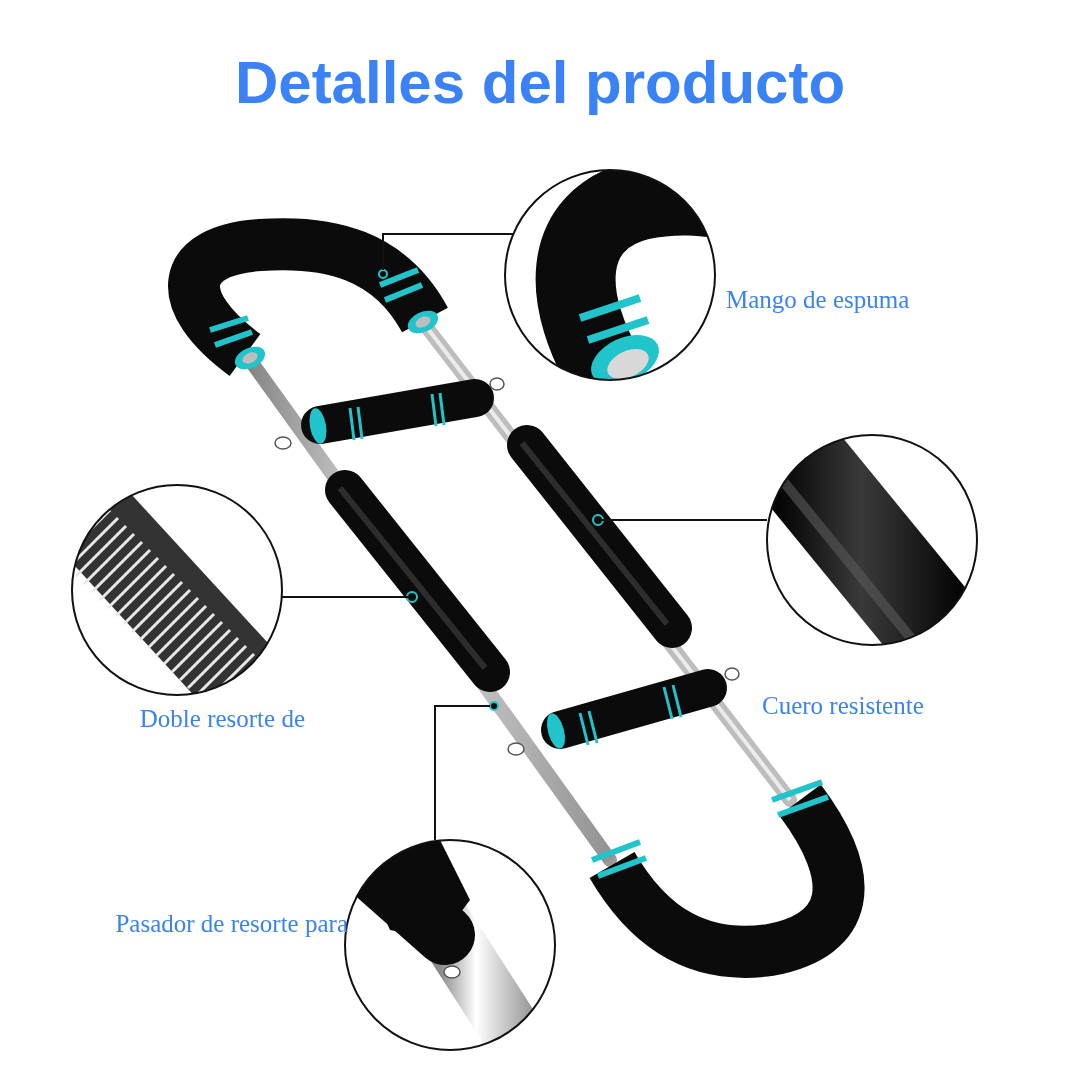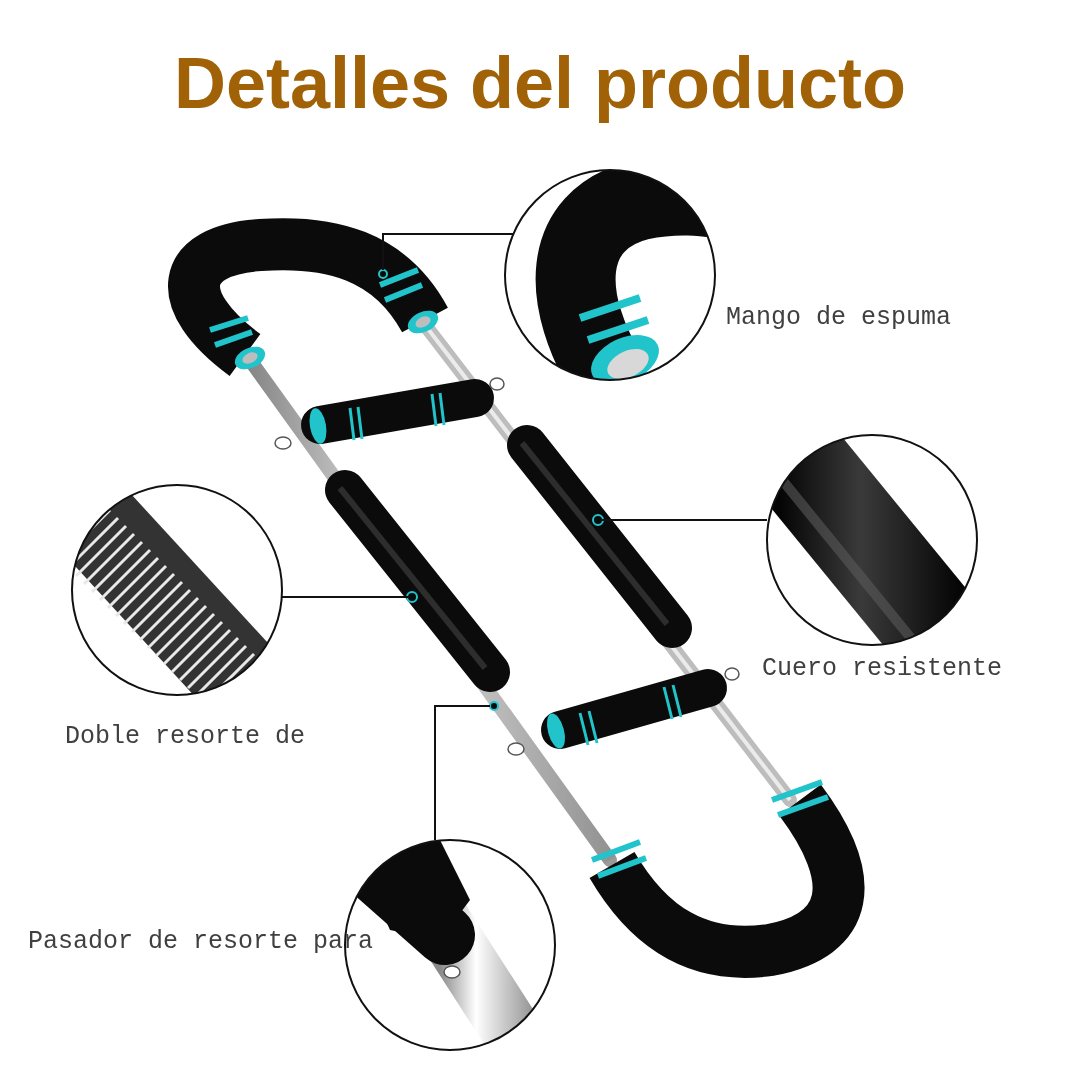--- a/index.html
+++ b/index.html
@@ -1,18 +1,18 @@
 <!DOCTYPE html>
 <html><head>
 <meta charset="utf-8">
 <style>
   html, body { margin:0; padding:0; background:#ffffff; }
   body { width:1080px; height:1080px; position:relative; overflow:hidden; font-family:"DejaVu Sans", sans-serif; color:#111; }
-  .title { position:absolute; left:0; top:28px; width:1080px; text-align:center; font-family:"Liberation Sans", sans-serif; font-weight:700; font-size:72px; letter-spacing:0px; color:#a16207; line-height:110px; }
-  .label { position:absolute; font-family:Liberation Mono, monospace; font-size:25px; line-height:32px; color:#404040; white-space:nowrap;margin-top:18px; }
+  .title { position:absolute; left:0; top:28px; width:1080px; text-align:center; font-family:"Liberation Sans", sans-serif; font-weight:700; font-size:60px; letter-spacing:0px; color:#3b82f6; line-height:110px; }
+  .label { position:absolute; font-family:Liberation Serif, serif; font-size:25px; line-height:32px; color:#3b82f6; white-space:nowrap; }
   .label.center { text-align:right; }
   svg.stage { position:absolute; left:0; top:0; }
 </style>
 </head>
 <body>
 
 <div class="title">Detalles del producto</div>
 
 <svg class="stage" width="1080" height="1080" viewBox="0 0 1080 1080">
   <defs>
@@ -165,21 +165,21 @@
       <line x1="440" y1="920" x2="530" y2="1060" stroke="url(#steel)" stroke-width="60"></line>
       <path d="M 350 840 L 440 840 L 470 900 L 440 940 L 390 930 Z" fill="#0b0b0b"></path>
       <line x1="360" y1="860" x2="445" y2="935" stroke="#0b0b0b" stroke-width="60" stroke-linecap="round"></line>
       <ellipse cx="452" cy="972" rx="8" ry="6" fill="#fff" stroke="#555" stroke-width="1.5"></ellipse>
     </g>
     <circle cx="450" cy="945" r="105" fill="none" stroke="#111" stroke-width="2"></circle>
   </g>
 </svg>
 
 <div class="label" style="left:726px; top:284px;">Mango de espuma</div>
-<div class="label" style="left:762px; top:635px;">Cuero resistente</div>
+<div class="label" style="left:762px; top:690px;">Cuero resistente</div>
 
 <div class="label center" style="left:50px; top:703px; width:255px;">
   <div>Doble resorte de</div>
 </div>
 
 <div class="label center" style="left:28px; top:908px; width:320px;">
   <div>Pasador de resorte para</div>
 </div>
 
 </body></html>

